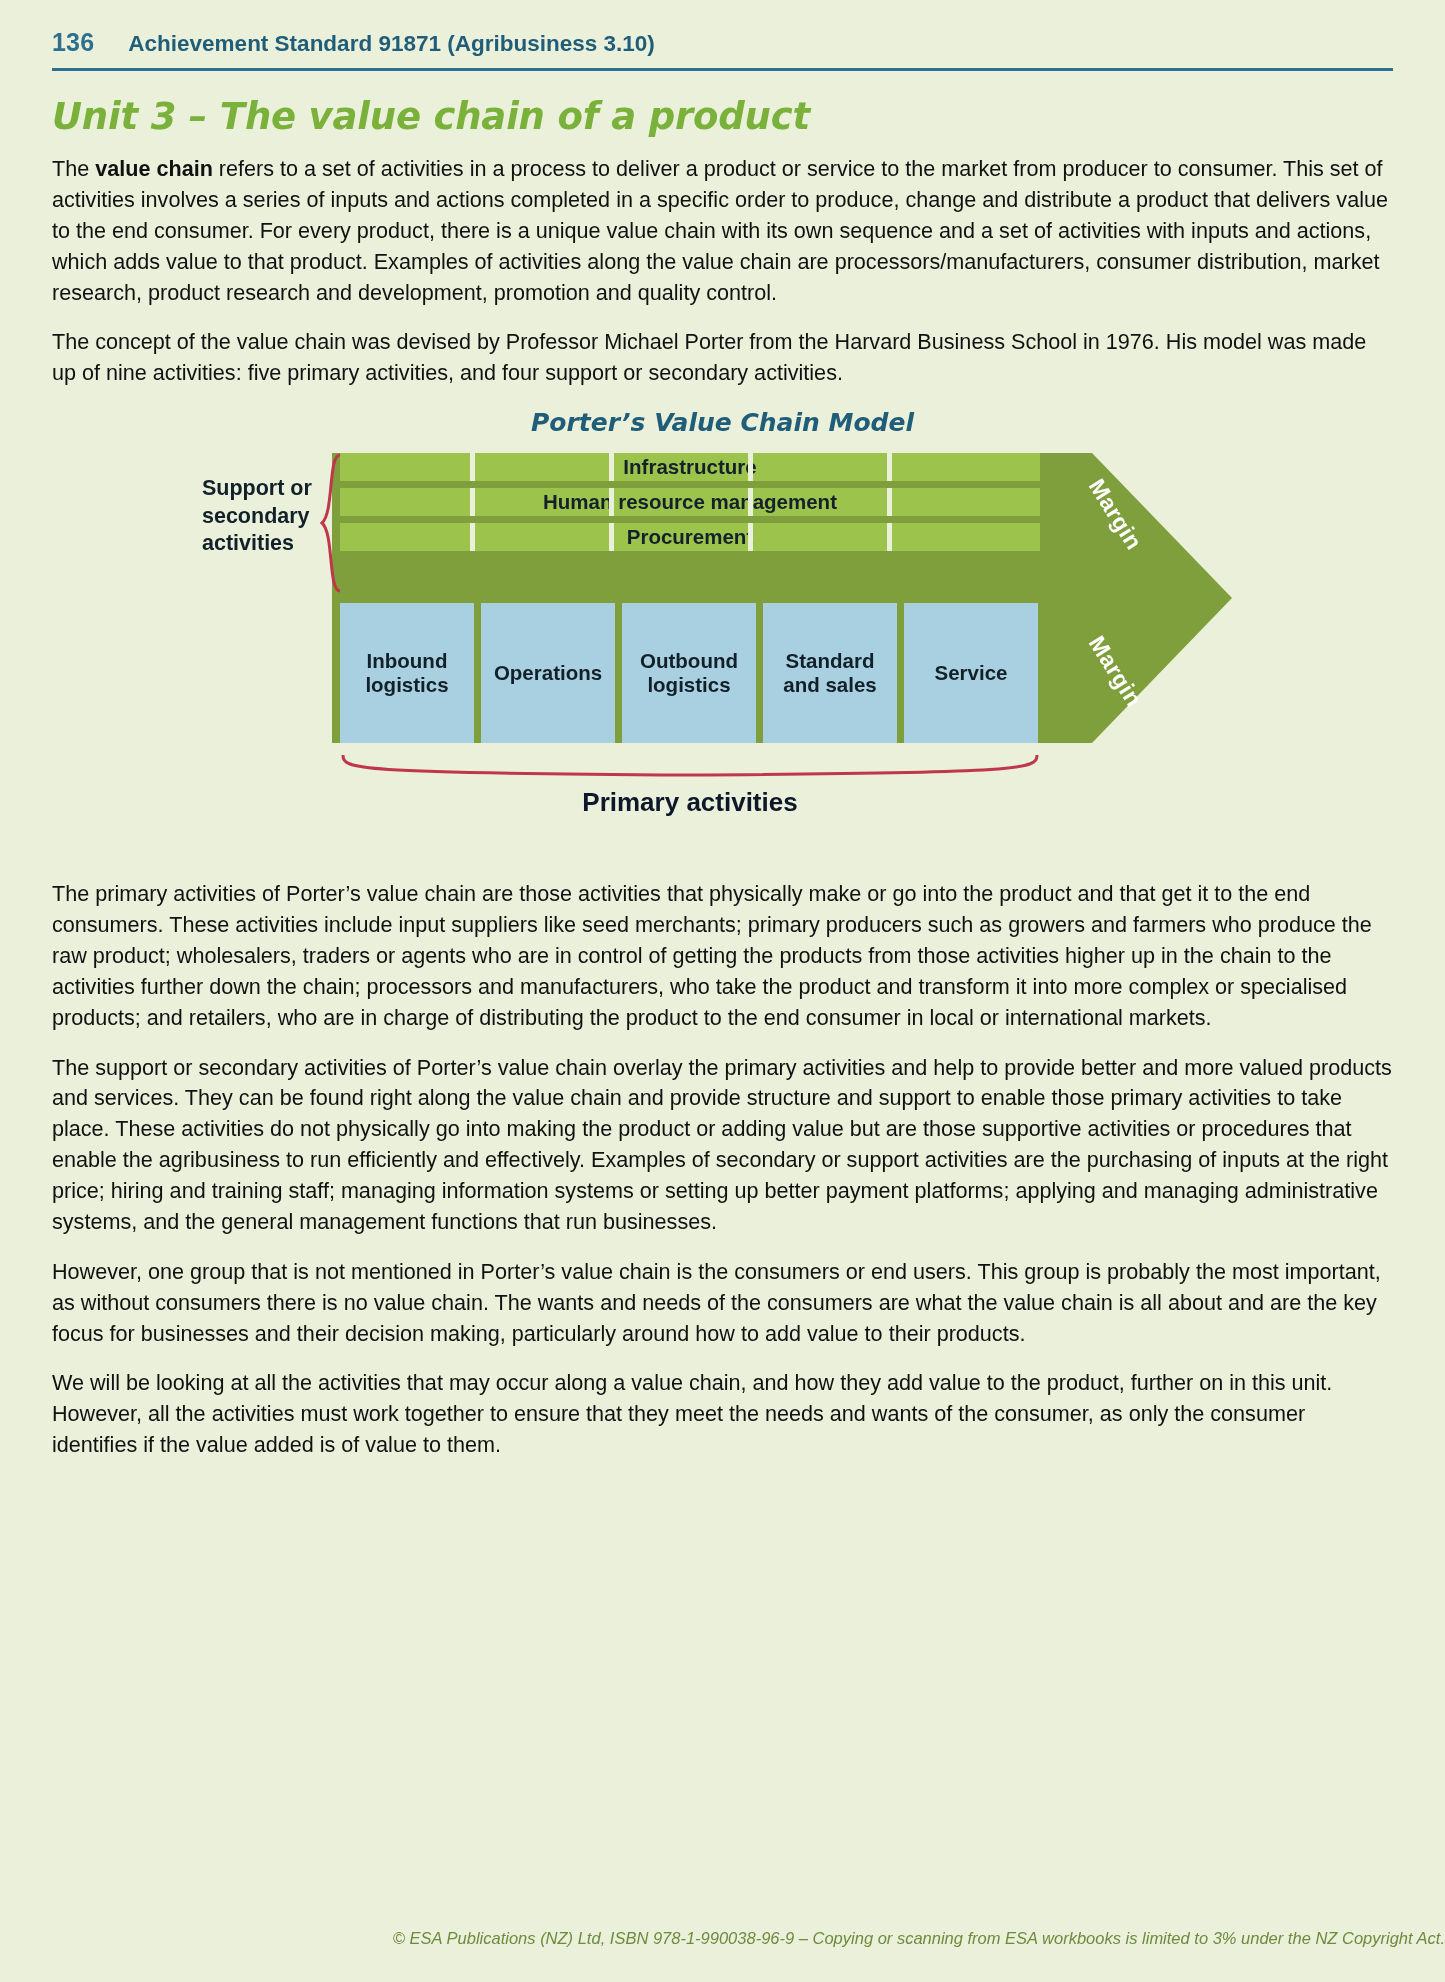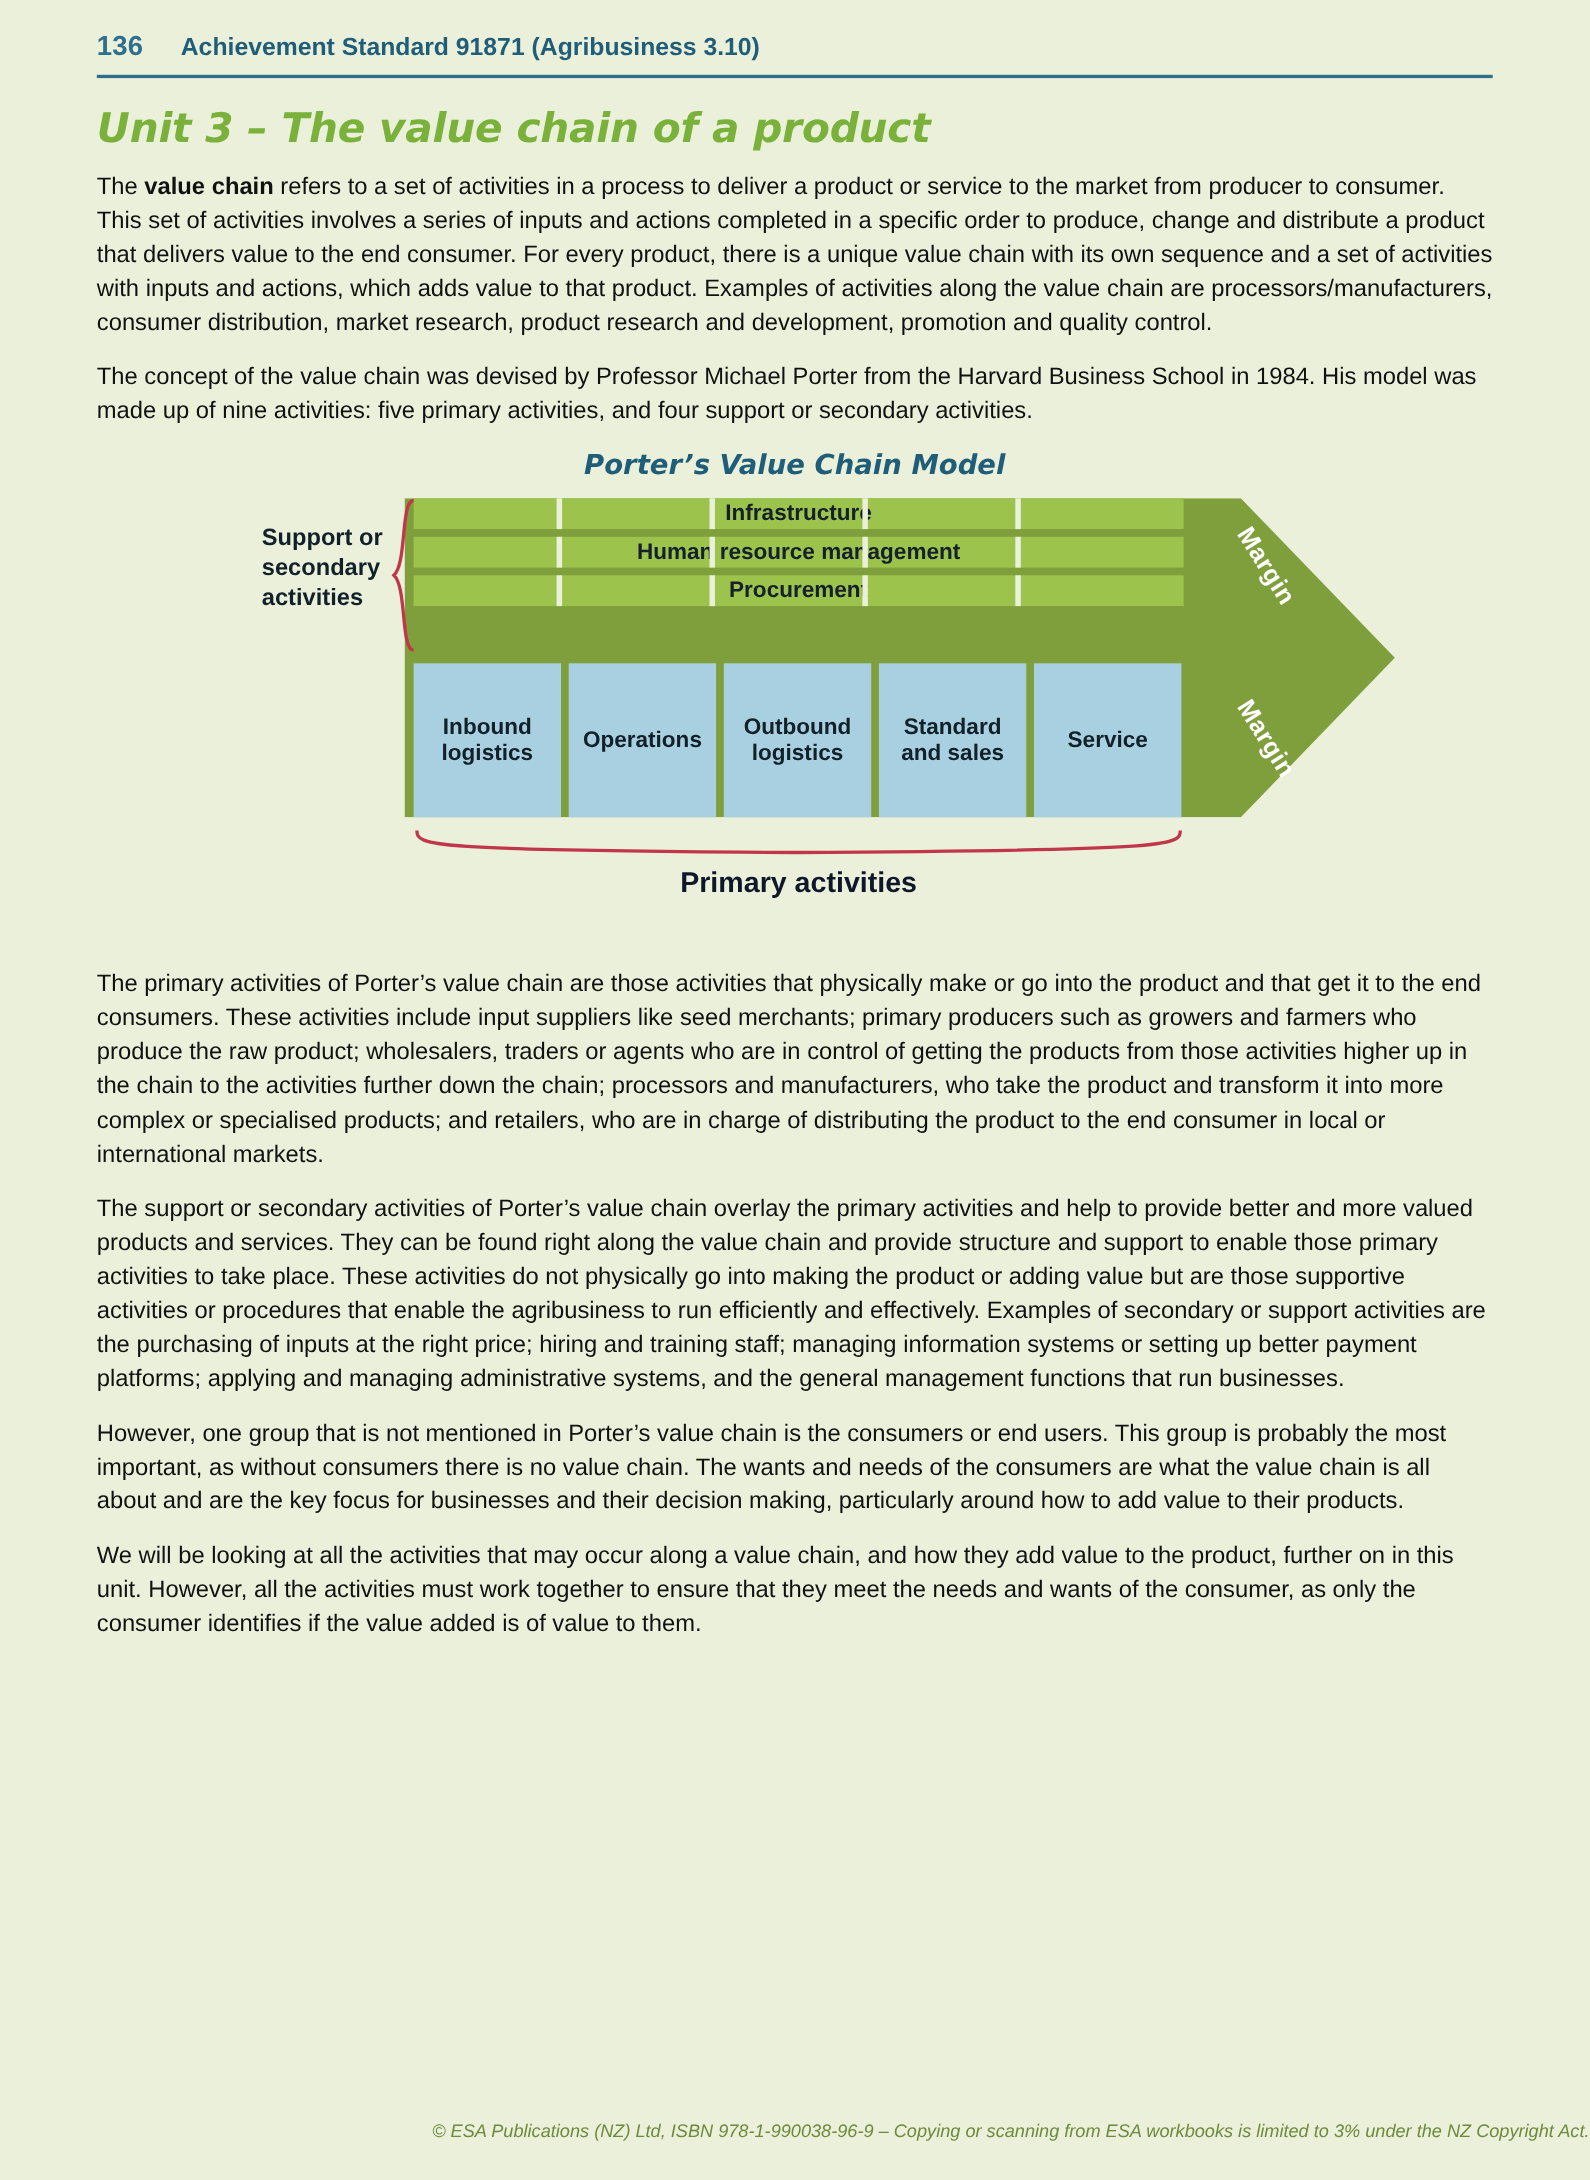--- a/index.html
+++ b/index.html
@@ -14,21 +14,21 @@
     color: #1c1c1c;
     position: relative;
     overflow: hidden;
   }
   .page {
     position: absolute;
     left: 0; top: 0;
     width: 1445px;
     height: 1982px;
     box-sizing: border-box;
-    padding: 0 88px;
+    padding: 0 52px;
   }
   
   .header {
     display: flex;
     align-items: baseline;
     padding-top: 28px;
     gap: 34px;
   }
   .page-number {
     color: #2d6f8c;
@@ -214,21 +214,21 @@
   <div class="header">
     <span class="page-number">136</span>
     <span class="header-title">Achievement Standard 91871 (Agribusiness 3.10)</span>
   </div>
   <div class="header-rule"></div>
 
   <h1 class="unit-title">Unit 3 – The value chain of a product</h1>
 
   <p class="body"><span>The </span><b>value chain</b><span> refers to a set of activities in a process to deliver a product or service to the market from producer to consumer. This set of activities involves a series of inputs and actions completed in a specific order to produce, change and distribute a product that delivers value to the end consumer. For every product, there is a unique value chain with its own sequence and a set of activities with inputs and actions, which adds value to that product. Examples of activities along the value chain are processors/manufacturers, consumer distribution, market research, product research and development, promotion and quality control.</span></p>
 
-  <p class="body">The concept of the value chain was devised by Professor Michael Porter from the Harvard Business School in 1984. His model was made up of nine activities: five primary activities, and four support or secondary activities.</p>
+  <p class="body">The concept of the value chain was devised by Professor Michael Porter from the Harvard Business School in 1976. His model was made up of nine activities: five primary activities, and four support or secondary activities.</p>
 
   <div class="diagram-title">Porter’s Value Chain Model</div>
 
   <div class="diagram-wrap">
     <div class="chart">
 
       <svg class="margin-arrow" viewBox="0 0 1050 290" preserveAspectRatio="none">
         <polygon points="140,0 900,0 1040,145 900,290 140,290" fill="#7f9e3c"></polygon>
       </svg>
 

